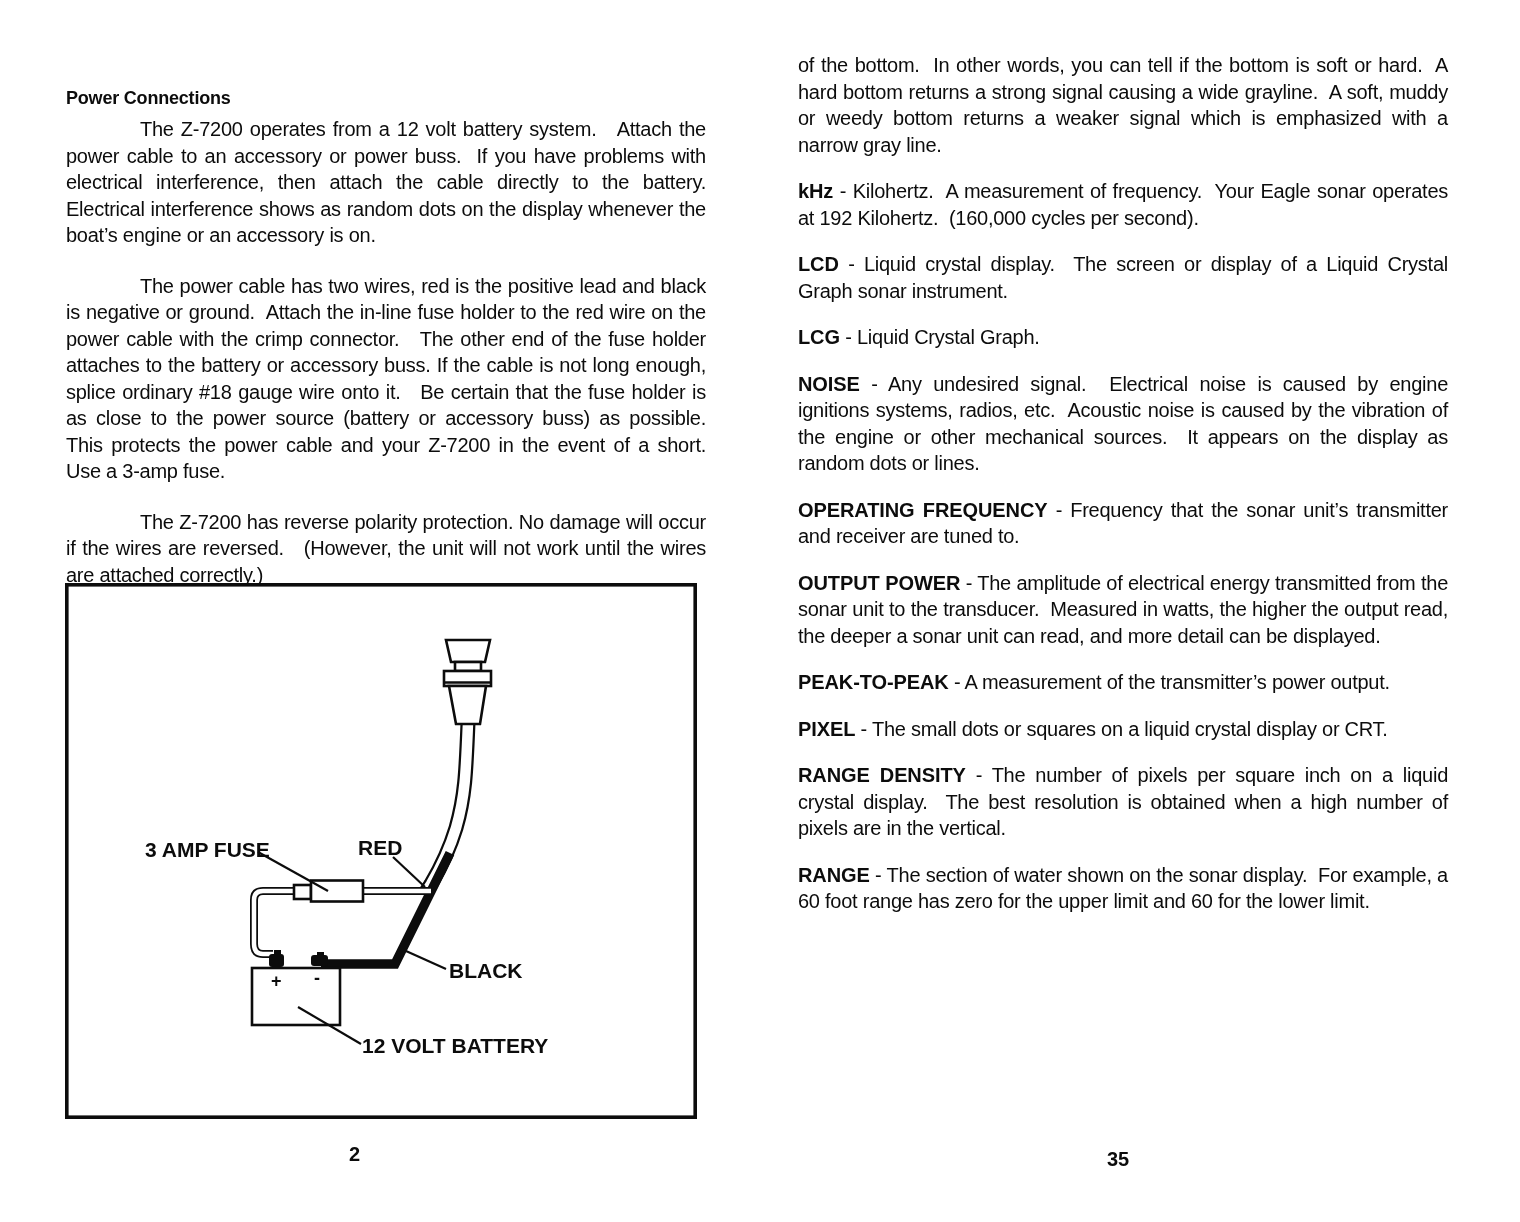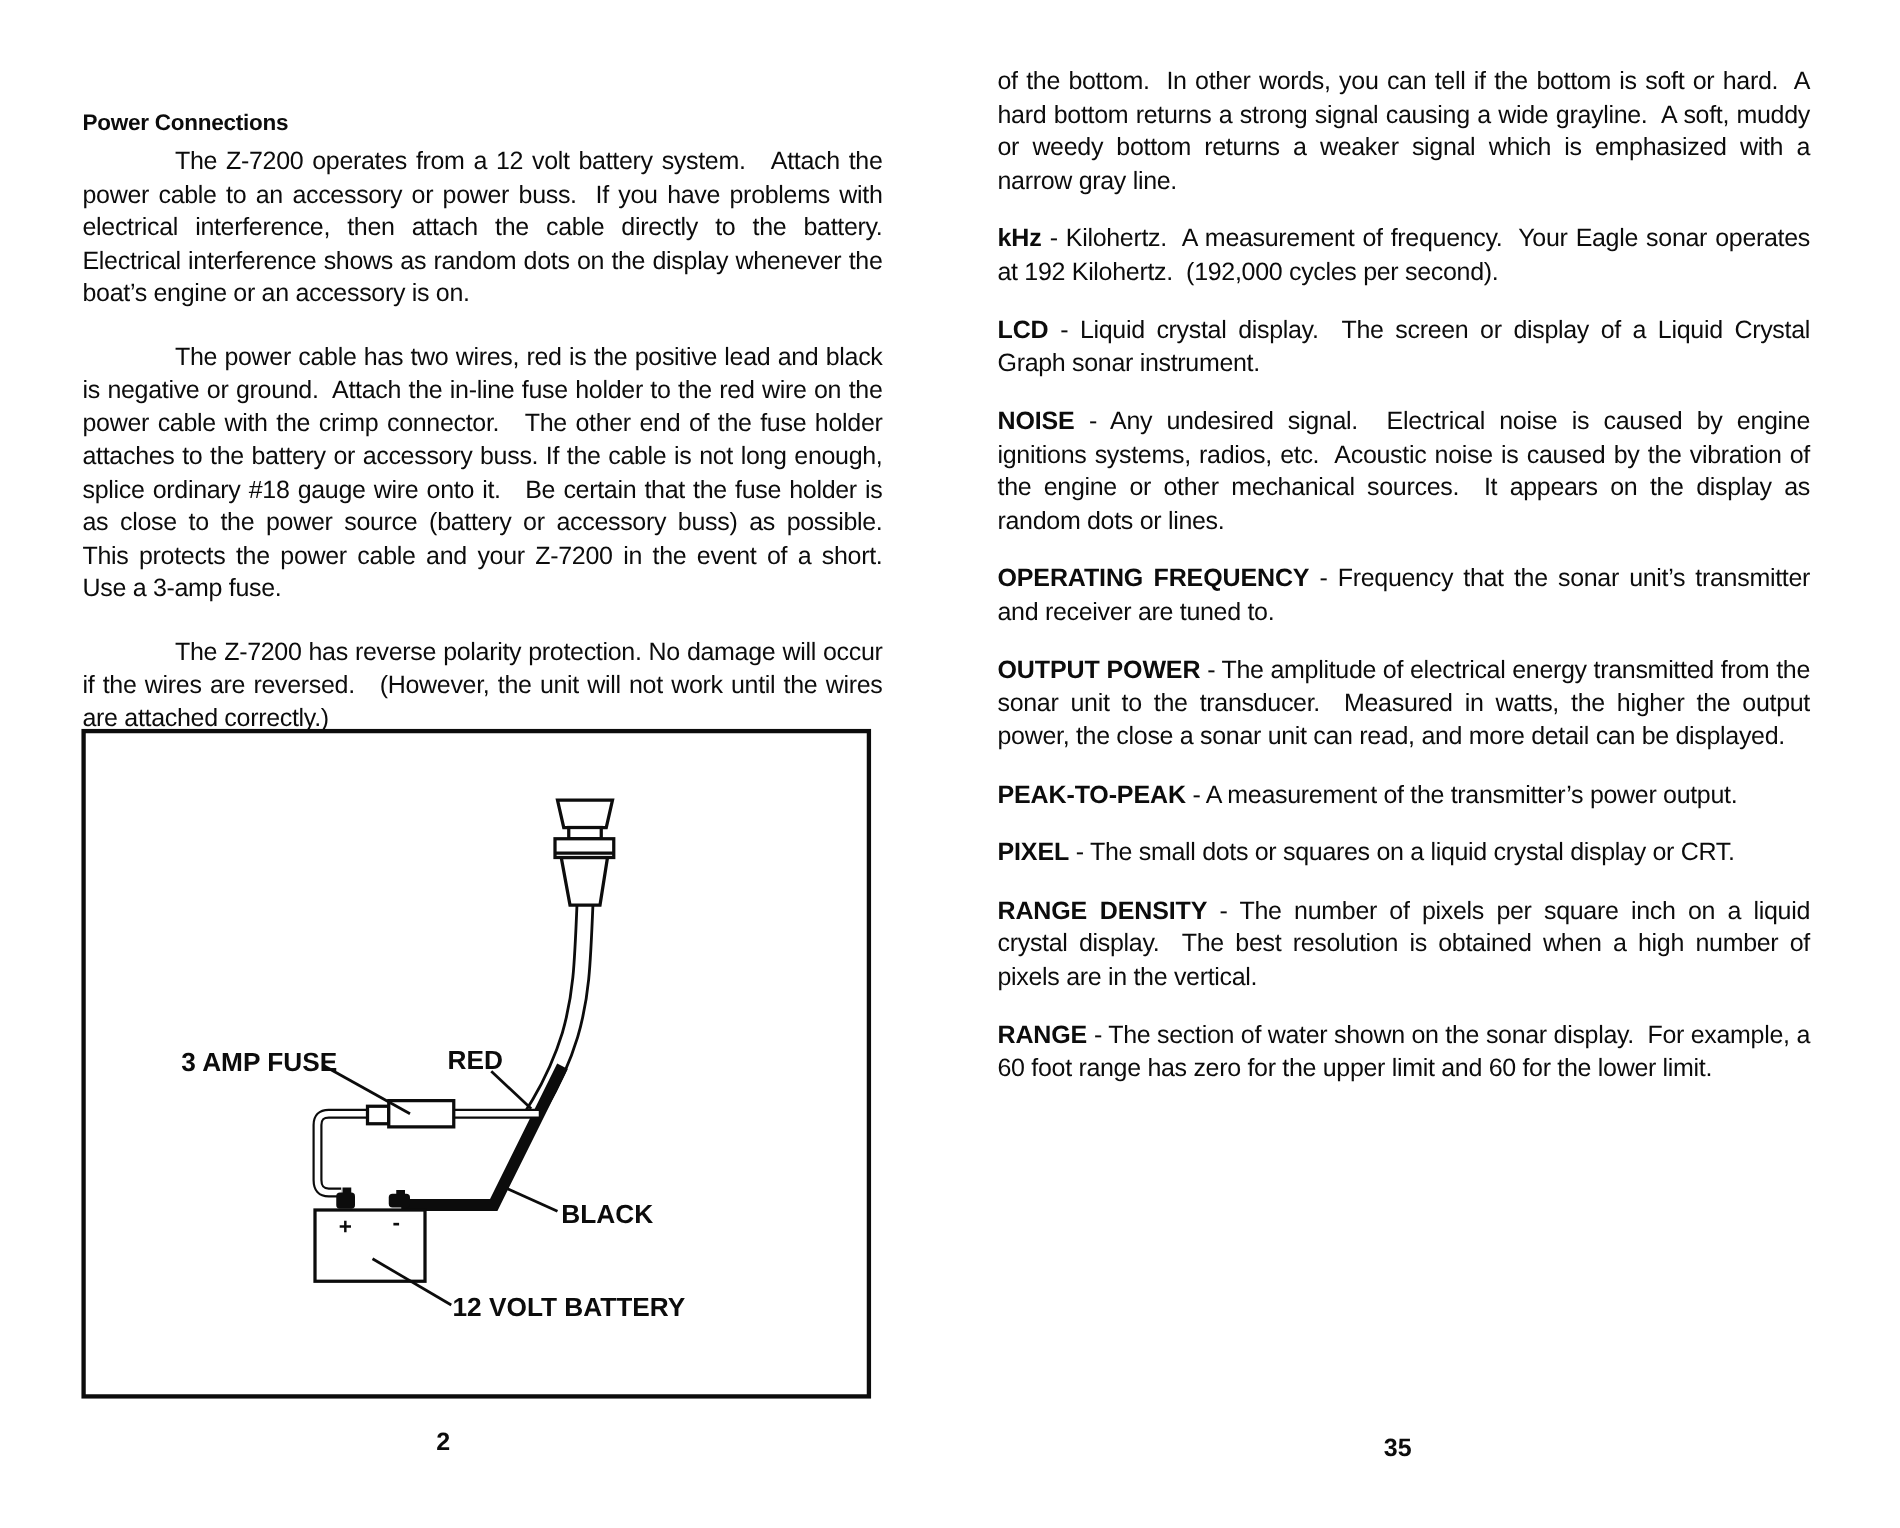--- a/index.html
+++ b/index.html
@@ -96,25 +96,26 @@
     <text class="dlabel" x="80" y="274">3 AMP FUSE</text>
     <text class="dlabel" x="293" y="272">RED</text>
     <text class="dlabel" x="384" y="395">BLACK</text>
     <text class="dlabel" x="297" y="470">12 VOLT BATTERY</text>
   </svg>
 </div>
 
 <div class="col" id="right-col">
   <p class="intro-para">of the bottom.  In other words, you can tell if the bottom is soft or hard.  A hard bottom returns a strong signal causing a wide grayline.  A soft, muddy or weedy bottom returns a weaker signal which is emphasized with a narrow gray line.</p>
   <div>
-      <p class="gloss"><b>kHz</b><span> - Kilohertz.  A measurement of frequency.  Your Eagle sonar operates at 192 Kilohertz.  (192,000 cycles per second).</span></p>
+      <p class="gloss"><b>kHz</b><span> - Kilohertz.  A measurement of frequency.  Your Eagle sonar operates at 192 Kilohertz.  (160,000 cycles per second).</span></p>
       <p class="gloss"><b>LCD</b><span> - Liquid crystal display.  The screen or display of a Liquid Crystal Graph sonar instrument.</span></p>
+      <p class="gloss"><b>LCG</b><span> - Liquid Crystal Graph.</span></p>
       <p class="gloss"><b>NOISE</b><span> - Any undesired signal.  Electrical noise is caused by engine ignitions systems, radios, etc.  Acoustic noise is caused by the vibration of the engine or other mechanical sources.  It appears on the display as random dots or lines.</span></p>
       <p class="gloss"><b>OPERATING FREQUENCY</b><span> - Frequency that the sonar unit’s transmitter and receiver are tuned to.</span></p>
-      <p class="gloss"><b>OUTPUT POWER</b><span> - The amplitude of electrical energy transmitted from the sonar unit to the transducer.  Measured in watts, the higher the output power, the close a sonar unit can read, and more detail can be displayed.</span></p>
+      <p class="gloss"><b>OUTPUT POWER</b><span> - The amplitude of electrical energy transmitted from the sonar unit to the transducer.  Measured in watts, the higher the output read, the deeper a sonar unit can read, and more detail can be displayed.</span></p>
       <p class="gloss"><b>PEAK-TO-PEAK</b><span> - A measurement of the transmitter’s power output.</span></p>
       <p class="gloss"><b>PIXEL</b><span> - The small dots or squares on a liquid crystal display or CRT.</span></p>
       <p class="gloss"><b>RANGE DENSITY</b><span> - The number of pixels per square inch on a liquid crystal display.  The best resolution is obtained when a high number of pixels are in the vertical.</span></p>
       <p class="gloss"><b>RANGE</b><span> - The section of water shown on the sonar display.  For example, a 60 foot range has zero for the upper limit and 60 for the lower limit.</span></p>
     </div>
 </div>
 
 <div class="page-num" id="page-num-left">2</div>
 <div class="page-num" id="page-num-right">35</div>
 

